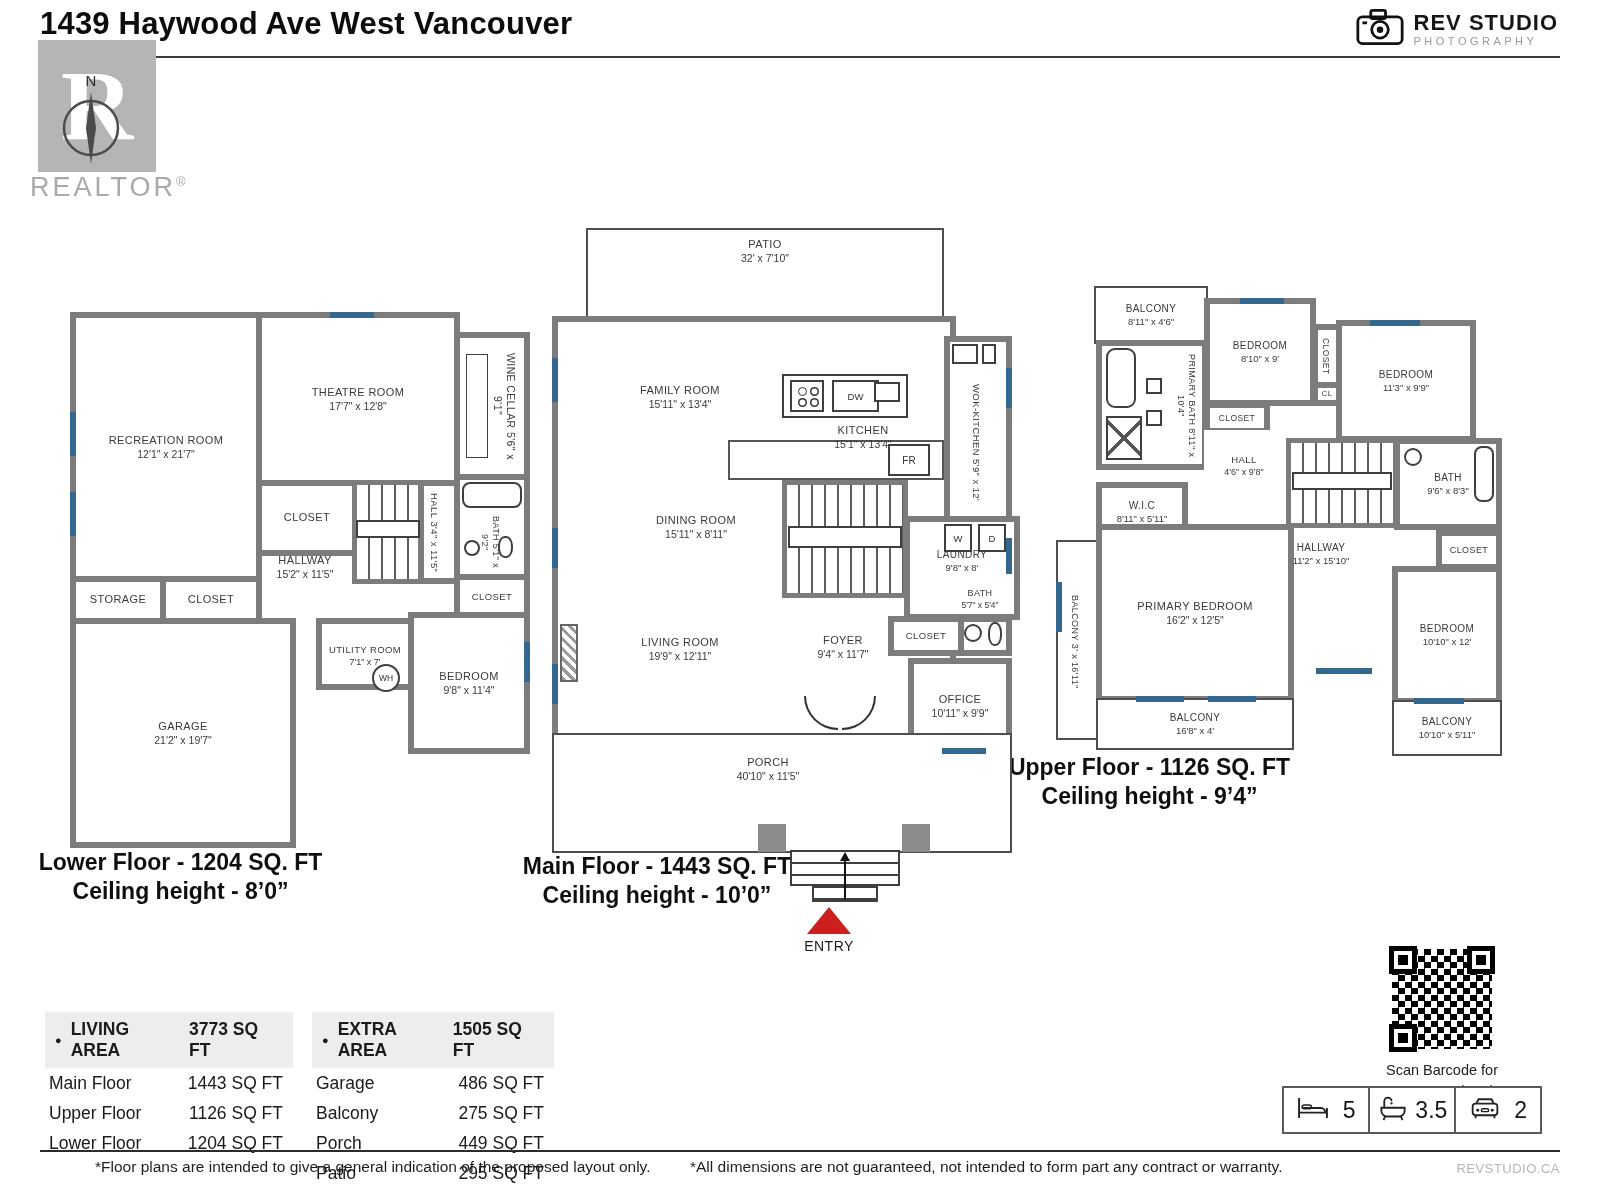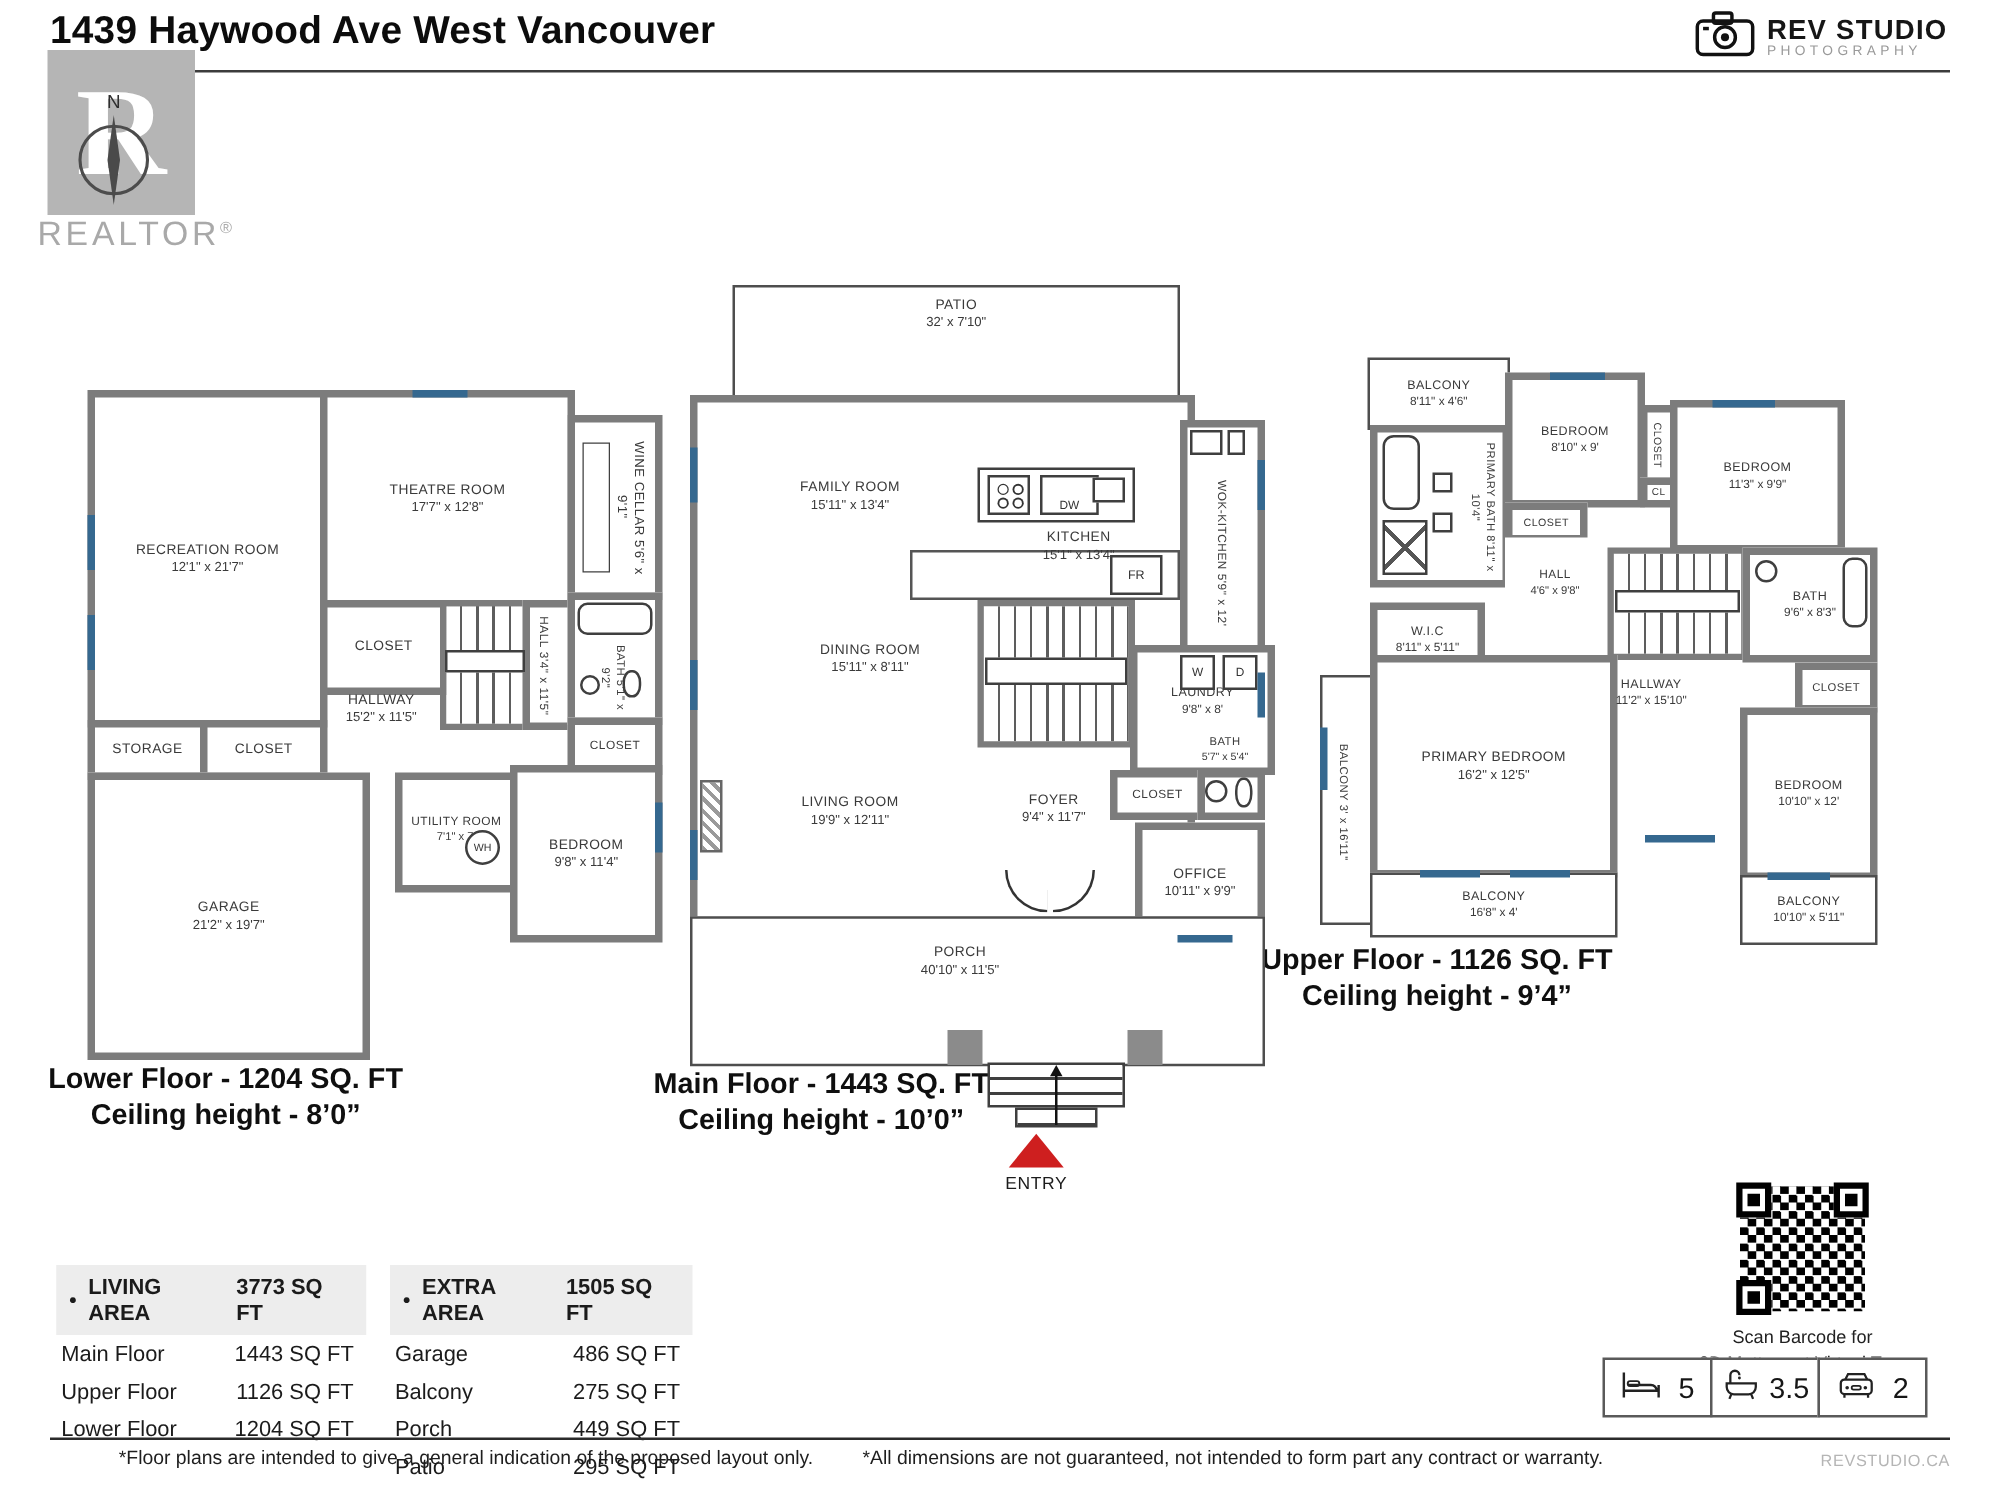--- a/index.html
+++ b/index.html
@@ -156,21 +156,21 @@
   <div class="room" style="left:90px;top:264px;width:102px;height:48px">
     <span class="rl">CLOSET</span>
   </div>
   <div class="room" style="left:384px;top:262px;width:76px;height:46px">
     <span class="rl" style="font-size:9.5px">CLOSET</span>
   </div>
   <div class="room" style="left:0;top:306px;width:226px;height:230px">
     <span class="rl">GARAGE</span>
     <span class="rd">21'2" x 19'7"</span>
   </div>
-  <div class="room" style="left:246px;top:306px;width:98px;height:96px;justify-content:flex-start;padding-top:28px">
+  <div class="room" style="left:246px;top:306px;width:98px;height:72px;justify-content:center;padding-top:4px">
     <span class="rl" style="font-size:9.5px">UTILITY ROOM</span>
     <span class="rd" style="font-size:9px">7'1" x 7'</span>
   </div>
   <div class="fx round" style="left:302px;top:352px;width:28px;height:28px;display:flex;align-items:center;justify-content:center;font-size:8.5px;color:#333">
     <span>WH</span>
   </div>
   <div class="room" style="left:338px;top:300px;width:122px;height:142px">
     <span class="rl">BEDROOM</span>
     <span class="rd">9'8" x 11'4"</span>
   </div>
@@ -203,21 +203,21 @@
     <span class="rd">19'9" x 12'11"</span>
   </div>
   <div class="plain" style="left:221px;top:406px;width:140px">
     <span class="rl">FOYER</span>
     <span class="rd">9'4" x 11'7"</span>
   </div>
 
   <div class="fx" style="left:230px;top:146px;width:126px;height:44px"></div>
   <div class="fx" style="left:238px;top:152px;width:34px;height:32px"></div>
   <div style="position:absolute;z-index:3;left:246px;top:159px;width:7px;height:7px;border:1.5px solid #333;border-radius:50%;box-shadow:12px 0 0 -1.5px #fff,12px 0 0 0 #333, 0 11px 0 -1.5px #fff,0 11px 0 0 #333, 12px 11px 0 -1.5px #fff,12px 11px 0 0 #333"></div>
-  <div class="fx" style="left:280px;top:152px;width:47px;height:32px;display:flex;align-items:flex-end;justify-content:center;font-size:9.5px;color:#333">
+  <div class="fx" style="left:280px;top:152px;width:47px;height:32px;display:flex;align-items:center;justify-content:center;font-size:9.5px;color:#333">
     <span>DW</span>
   </div>
   <div class="fx" style="left:322px;top:154px;width:26px;height:20px"></div>
 
   <div class="fx" style="left:176px;top:212px;width:216px;height:40px;border-color:#555"></div>
   <div class="fx" style="left:336px;top:216px;width:42px;height:32px;display:flex;align-items:center;justify-content:center;font-size:10px;color:#333">
     <span>FR</span>
   </div>
 
   <div class="room" style="left:392px;top:108px;width:68px;height:198px"></div>

